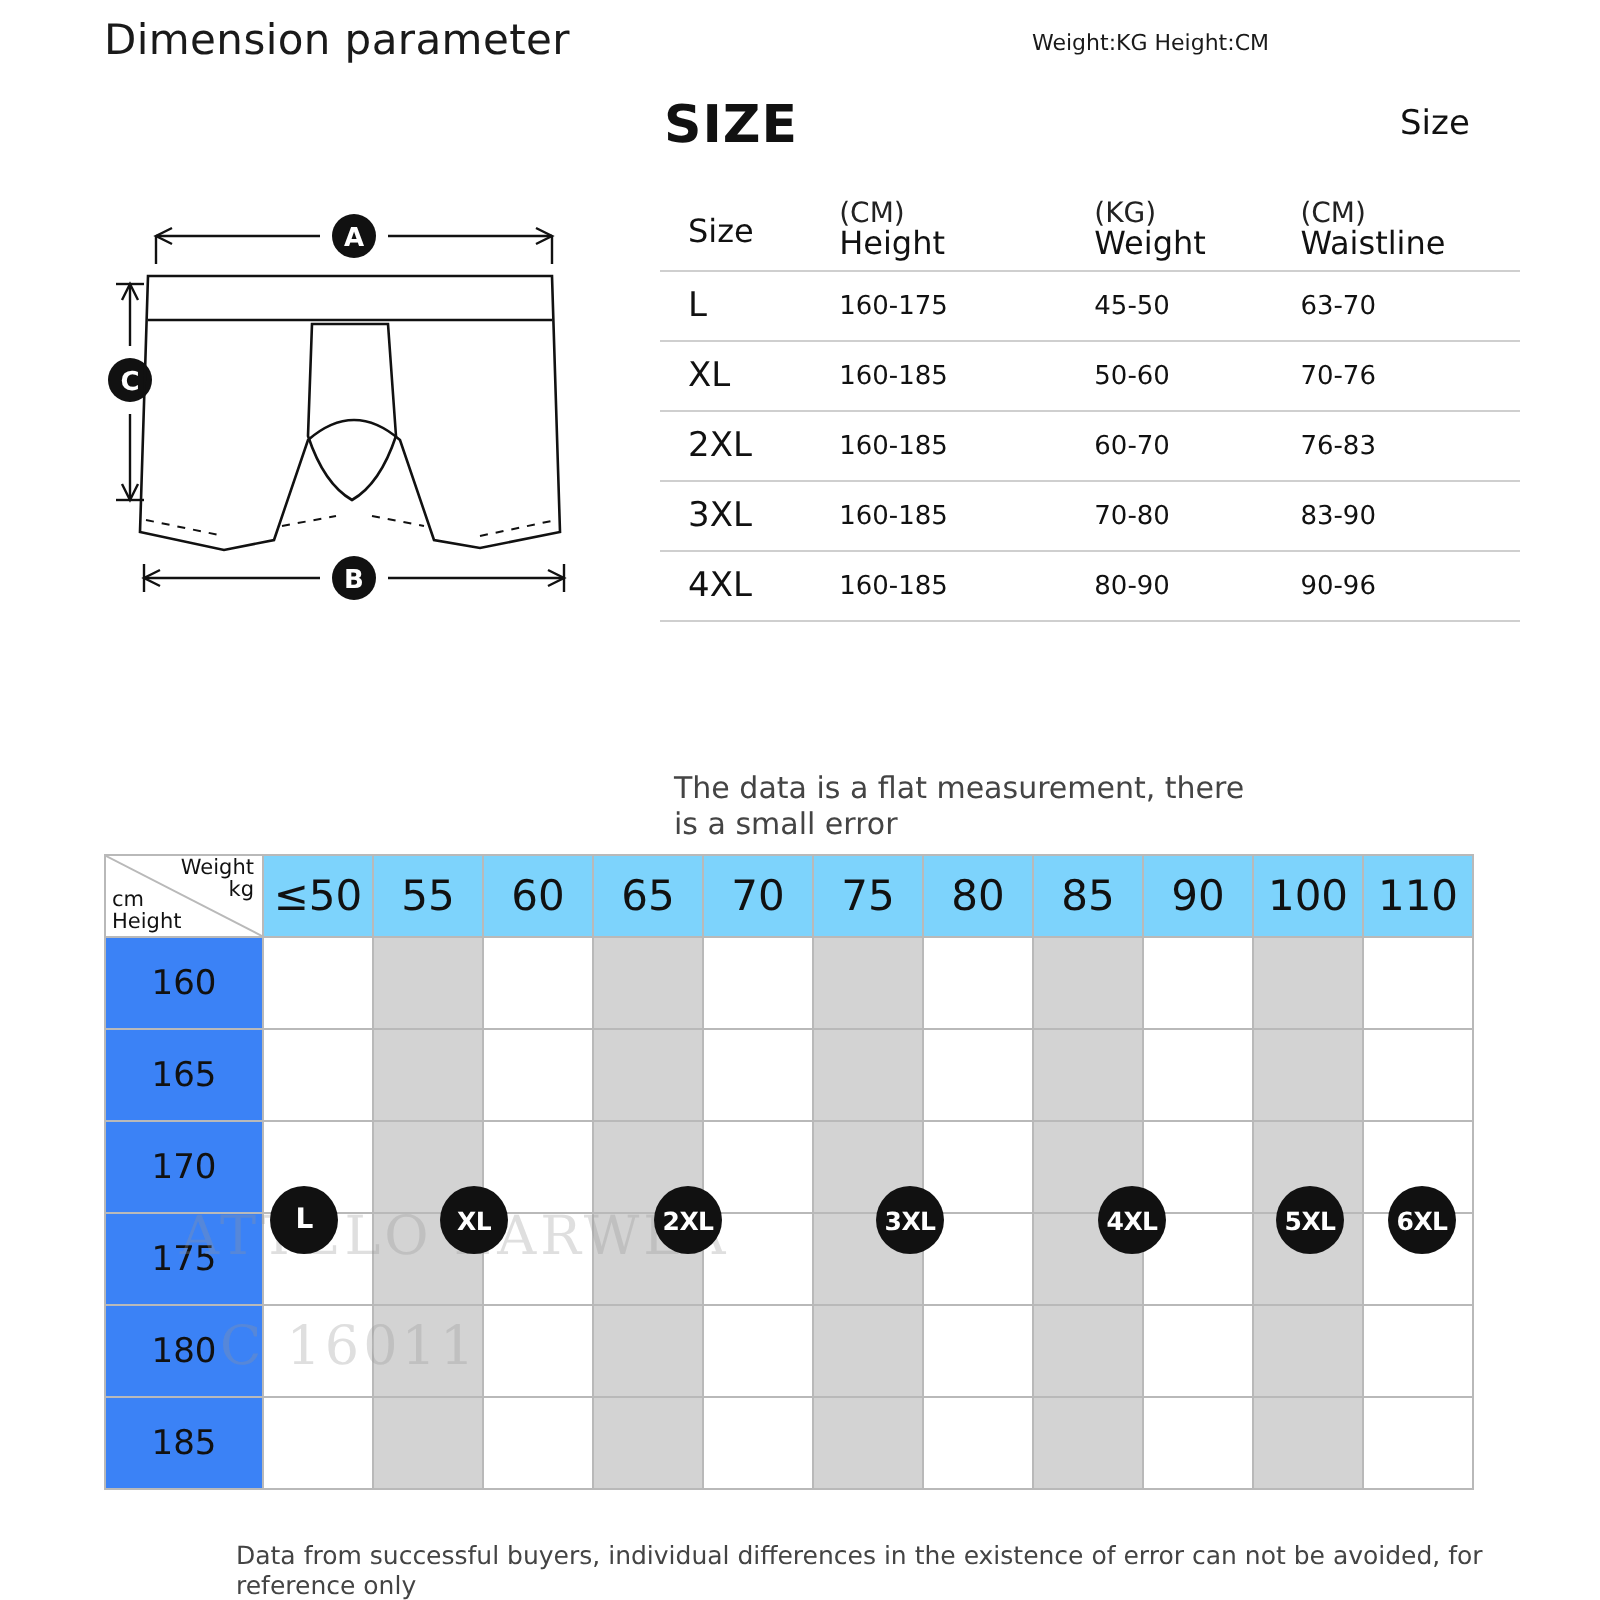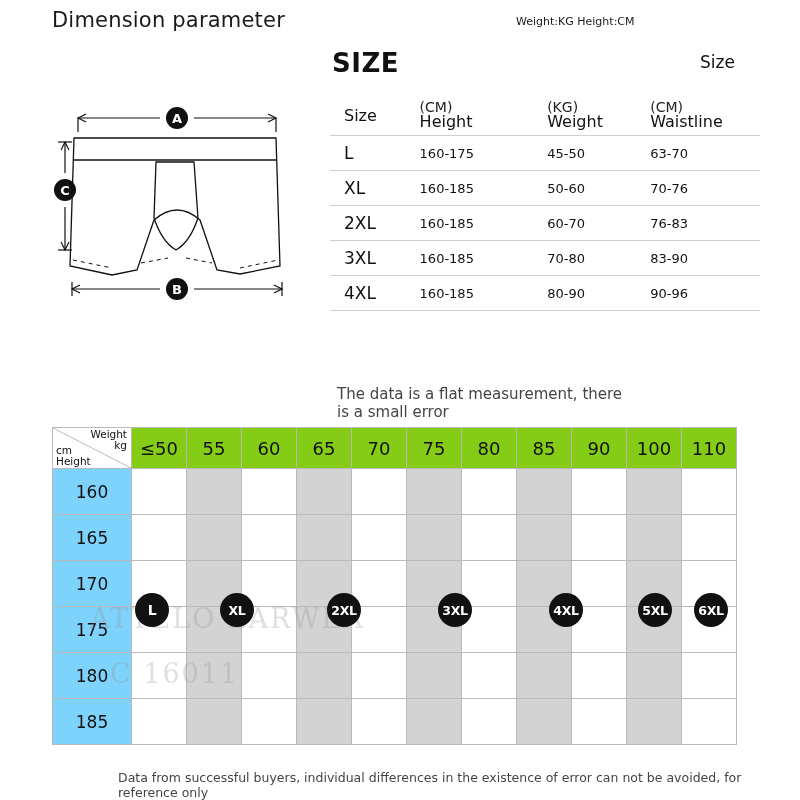--- a/index.html
+++ b/index.html
@@ -132,22 +132,22 @@
     font-size: 16px;
     color: #111;
     padding: 0;
     position: relative;
   }
   #grid-table td.corner {
     width: 78px;
     height: 40px;
     padding: 0;
   }
-  #grid-table td.hdr { height: 40px; font-size: 18px; background: #84cc16; }
-  #grid-table td.rowhdr { width: 78px; font-size: 17px; background: #7dd3fc; }
+  #grid-table td.hdr { height: 40px; font-size: 21px; background: #7dd3fc; }
+  #grid-table td.rowhdr { width: 78px; font-size: 17px; background: #3b82f6; }
   #grid-table td.shade { background: #d3d3d3; }
   #grid-table td.plain { background: #ffffff; }
 
   
   .corner-inner {
     position: relative;
     width: 78px;
     height: 40px;
     overflow: hidden;
   }

